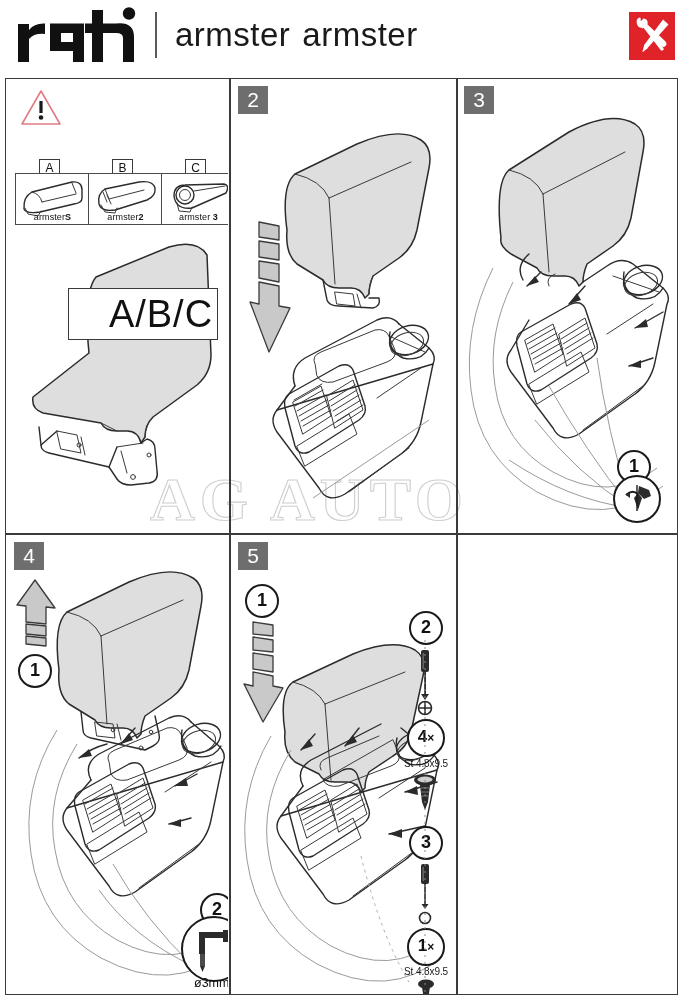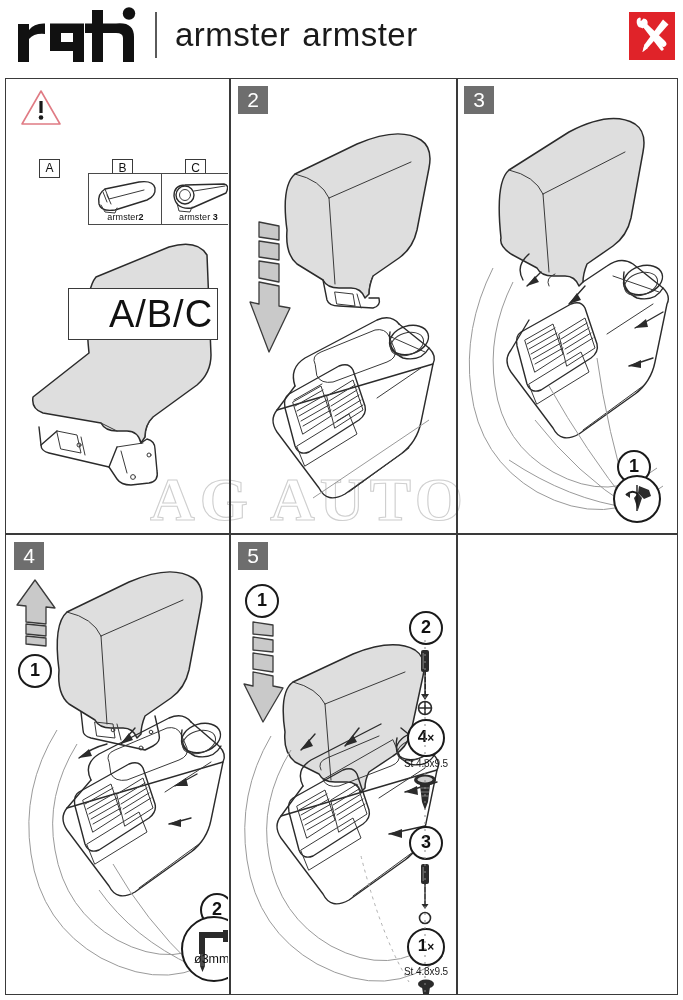--- a/index.html
+++ b/index.html
@@ -121,20 +121,30 @@
 
   <div class="warn-tri" style="left:12px;top:8px;">
     <svg width="44" height="40" viewBox="0 0 44 40">
       <path d="M22 3 L41 36 L3 36 Z" fill="none" stroke="#e07b84" stroke-width="1.6" stroke-linejoin="round"></path>
       <rect x="20.4" y="13" width="3.2" height="12" fill="#1a1a1a"></rect>
       <circle cx="22" cy="29.5" r="2.3" fill="#1a1a1a"></circle>
     </svg>
   </div>
 
   <div class="vtag" style="left:32px;top:79px;">A</div>
+  <div class="vbox" style="left:8px;top:93px;width:73px;height:50px;">
+    <svg width="73" height="50" viewBox="0 0 73 50">
+      <path class="ln" d="M8 35 Q7 23 16 18 L56 8 Q66 7 66 16 L66 24 Q66 29 58 30 L24 38 Q10 40 8 35 Z"></path>
+      <path class="ln-thin" d="M16 18 Q24 20 26 28"></path>
+      <path class="ln-thin" d="M26 28 L60 20"></path>
+      <path class="ln-thin" d="M9 34 L12 40 L22 42 L25 37"></path>
+      <path class="ln-thin" d="M56 9 L60 19"></path>
+    </svg>
+    <div class="vlabel"><span>armster</span><b>S</b></div>
+  </div>
 
   <div class="vtag" style="left:105px;top:79px;">B</div>
   <div class="vbox" style="left:81px;top:93px;width:73px;height:50px;">
     <svg width="73" height="50" viewBox="0 0 73 50">
       <path class="ln" d="M10 30 Q8 20 16 15 L50 8 Q64 6 66 14 Q67 22 58 26 L26 36 Q12 38 10 30 Z"></path>
       <path class="ln-thin" d="M16 15 L20 25 L55 16"></path>
       <path class="ln-thin" d="M14 18 L18 28"></path>
       <path class="ln-thin" d="M18 21 L22 30"></path>
       <path class="ln-thin" d="M12 31 L16 38 L26 39 L28 34"></path>
     </svg>
@@ -365,21 +375,21 @@
   <div class="circ n" style="left:193px;top:357px;">2</div>
 
   <div style="position:absolute;left:174px;top:380px;width:62px;height:62px;border:2px solid #1a1a1a;border-radius:50%;background:#fff;">
     <svg width="58" height="58" viewBox="0 0 58 58">
       <path class="blk" d="M16 14 L42 14 L42 20 L22 20 L22 36 L16 36 Z"></path>
       <path class="blk" d="M40 12 L47 12 L47 24 L40 24 Z"></path>
       <rect x="17" y="36" width="5" height="12" fill="#4a4a4a"></rect>
       <path class="blk" d="M17 48 L22 48 L19.5 54 Z"></path>
     </svg>
   </div>
-  <div class="drilllabel" style="left:187px;top:416px;"><span>ø</span><span>3mm</span></div>
+  <div class="drilllabel" style="left:187px;top:440px;"><span>ø</span><span>3mm</span></div>
 </div>
 
 <div class="cell" style="left:231px;top:536px;width:222px;height:458px;">
   <div class="step-sq" style="left:7px;top:6px;">5</div>
 
   <div class="circ n" style="left:14px;top:48px;">1</div>
 
   <svg style="position:absolute;left:12px;top:84px;" width="42" height="106" viewBox="0 0 42 106" aria-hidden="true">
     <path class="arrow-fill" d="M10 2 L30 5 L30 16 L10 14 Z"></path>
     <path class="arrow-fill" d="M10 17 L30 20 L30 32 L10 30 Z"></path>

